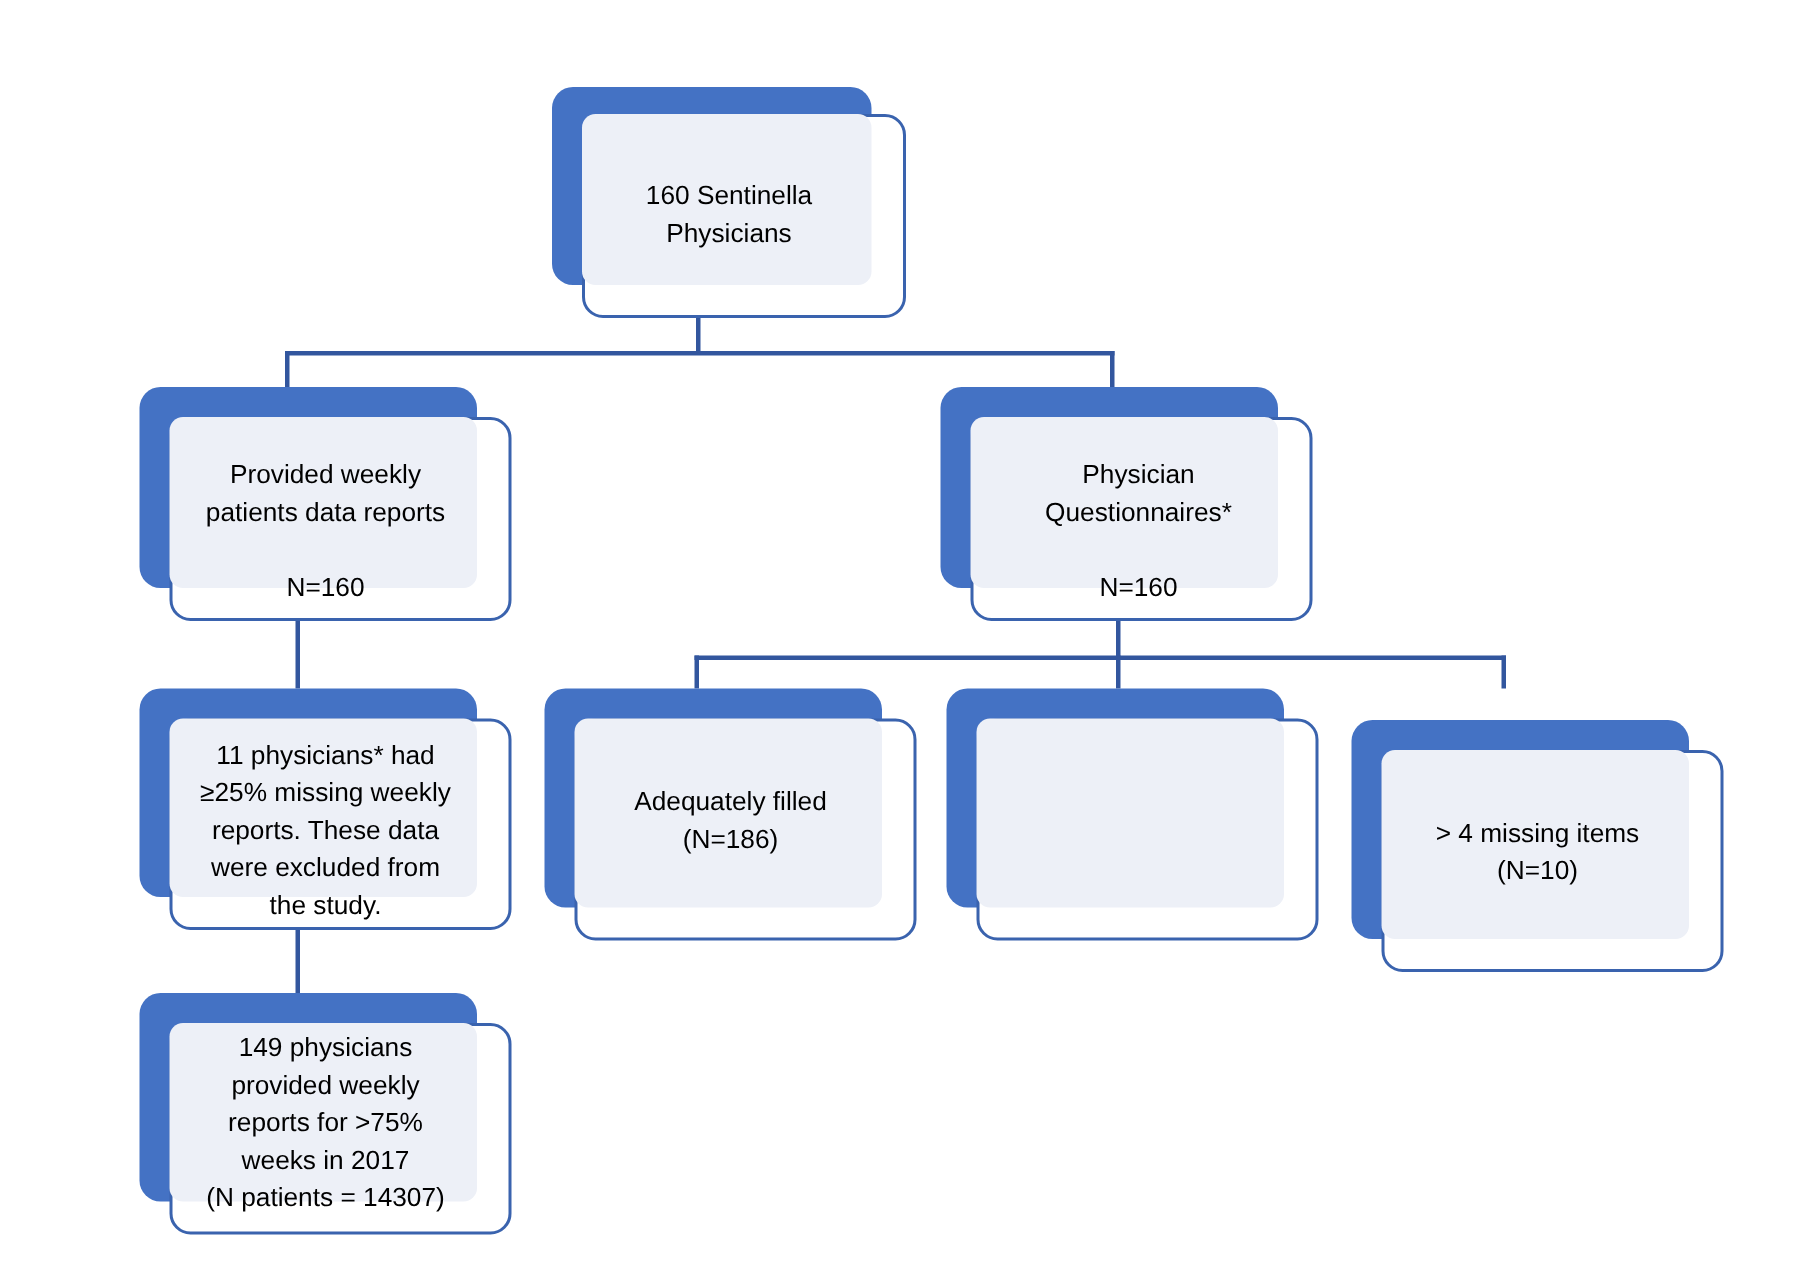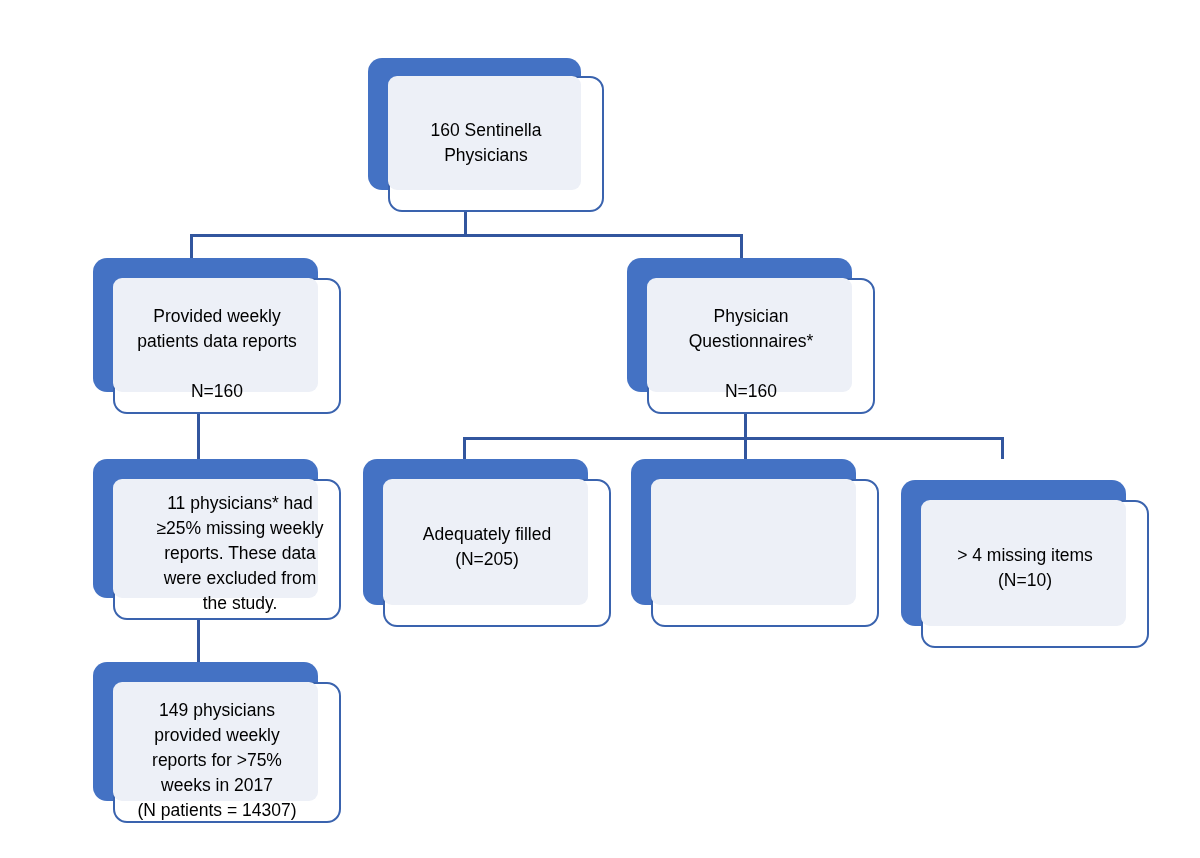--- a/index.html
+++ b/index.html
@@ -93,58 +93,58 @@
   <div class="node" style="left:93px; top:258px; width:248px; height:156px;">
     <div class="shadow" style="width:225px; height:134px;"></div>
     <div class="frame" style="left:20px; top:20px; width:228px; height:136px;"></div>
     <div class="inner" style="left:20px; top:20px; width:205px; height:114px;"></div>
     <div class="label" style="top:46px;">Provided weekly
 patients data reports
 
 N=160</div>
   </div>
 
-  <div class="node" style="left:627px; top:258px; width:248px; height:156px;">
+  <div class="node" style="left:627px; top:258px; width:248px; height:156px;padding-left:16px;">
     <div class="shadow" style="width:225px; height:134px;"></div>
     <div class="frame" style="left:20px; top:20px; width:228px; height:136px;"></div>
     <div class="inner" style="left:20px; top:20px; width:205px; height:114px;"></div>
     <div class="label" style="top:46px;">Physician
 Questionnaires*
 
 N=160</div>
   </div>
 
-  <div class="node" style="left:93px; top:459px; width:248px; height:161px;padding-left:46px;">
+  <div class="node" style="left:93px; top:459px; width:248px; height:161px;">
     <div class="shadow" style="width:225px; height:139px;"></div>
     <div class="frame" style="left:20px; top:20px; width:228px; height:141px;"></div>
     <div class="inner" style="left:20px; top:20px; width:205px; height:119px;"></div>
     <div class="label" style="top:32px;">11 physicians* had
 ≥25% missing weekly
 reports. These  data
 were excluded from
 the study.</div>
   </div>
 
   <div class="node" style="left:93px; top:662px; width:248px; height:161px;">
     <div class="shadow" style="width:225px; height:139px;"></div>
     <div class="frame" style="left:20px; top:20px; width:228px; height:141px;"></div>
     <div class="inner" style="left:20px; top:20px; width:205px; height:119px;"></div>
-    <div class="label" style="top:36px;">149 physicians
+    <div class="label" style="top:24px;">149 physicians
 provided weekly
 reports for &gt;75%
 weeks in 2017
 (N patients = 14307)</div>
   </div>
 
   <div class="node" style="left:363px; top:459px; width:248px; height:168px;">
     <div class="shadow" style="width:225px; height:146px;"></div>
     <div class="frame" style="left:20px; top:20px; width:228px; height:148px;"></div>
     <div class="inner" style="left:20px; top:20px; width:205px; height:126px;"></div>
     <div class="label" style="top:63px;">Adequately filled
-(N=205)</div>
+(N=186)</div>
   </div>
 
   <div class="node" style="left:631px; top:459px; width:248px; height:168px;">
     <div class="shadow" style="width:225px; height:146px;"></div>
     <div class="frame" style="left:20px; top:20px; width:228px; height:148px;"></div>
     <div class="inner" style="left:20px; top:20px; width:205px; height:126px;"></div>
   </div>
 
   <div class="node" style="left:901px; top:459px; width:248px; height:168px;margin-top:21px;">
     <div class="shadow" style="width:225px; height:146px;"></div>

